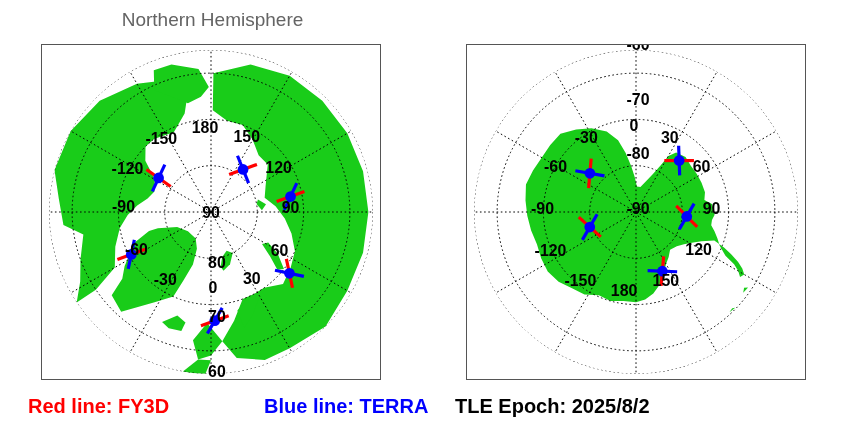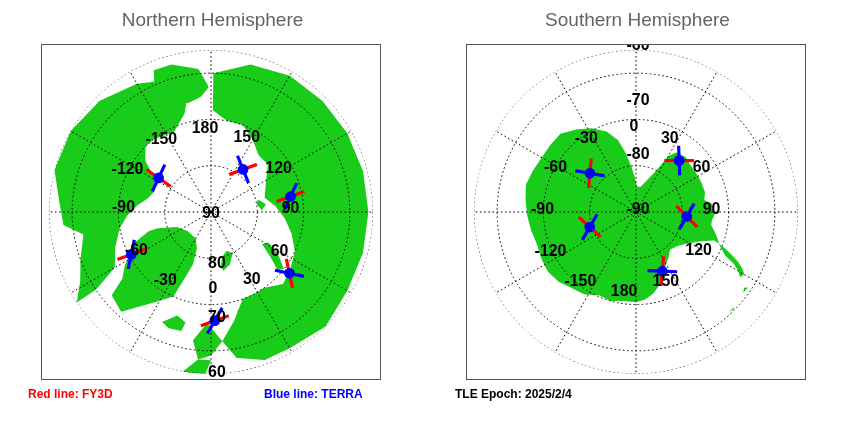--- a/index.html
+++ b/index.html
@@ -20,21 +20,21 @@
   .plot-box{
     position:absolute;left:41px;top:44px;width:340px;height:336px;
     border:1.5px solid #555555;box-sizing:border-box;background:#ffffff;
     overflow:hidden;
   }
   .panel.south .plot-box{left:41px;}
 
   .plot-svg{position:absolute;left:0;top:0;width:100%;height:100%;}
 
   .footer{
-    position:absolute;bottom:22px;font-size:12px;font-weight:bold;
+    position:absolute;bottom:10px;font-size:20px;font-weight:bold;
     white-space:nowrap;line-height:18px;
   }
   .footer.red{left:28px;color:#ff0000;}
   .footer.blue{left:250px;color:#0000ff;margin-left:14px;}
   .footer.epoch{left:455px;color:#000000;}
 </style>
 </head>
 <body>
 
 <div class="panel north">
@@ -114,21 +114,20 @@
           <text x="86" y="126" font-family="Liberation Sans, DejaVu Sans, sans-serif" font-size="16" font-weight="bold" fill="#000000" text-anchor="middle" dominant-baseline="middle">-120</text>
           <text x="82" y="164" font-family="Liberation Sans, DejaVu Sans, sans-serif" font-size="16" font-weight="bold" fill="#000000" text-anchor="middle" dominant-baseline="middle">-90</text>
           <text x="95" y="207" font-family="Liberation Sans, DejaVu Sans, sans-serif" font-size="16" font-weight="bold" fill="#000000" text-anchor="middle" dominant-baseline="middle">-60</text>
           <text x="124" y="237" font-family="Liberation Sans, DejaVu Sans, sans-serif" font-size="16" font-weight="bold" fill="#000000" text-anchor="middle" dominant-baseline="middle">-30</text>
         </g>
       </svg>
   </div>
 </div>
 
 <div class="panel south">
-  <div class="panel-title">Southern Hemisphere</div>
 
   <div class="plot-box">
     <svg class="plot-svg" id="svg-south" viewBox="0 0 340 336">
         <defs>
           <clipPath id="svg-south-clip">
             <circle cx="170" cy="168" r="163"></circle>
           </clipPath>
         </defs>
         <g clip-path="url(#svg-south-clip)">
           <path d="M170.00,258.81 L157.43,257.47 L144.33,257.53 L132.68,251.81 L118.17,250.94 L105.64,244.70 L92.13,238.12 L81.20,227.90 L74.56,214.55 L70.34,200.38 L64.51,186.60 L60.62,171.82 L58.84,156.32 L59.29,140.40 L66.37,126.13 L75.22,113.28 L83.76,100.62 L93.97,89.27 L109.78,85.11 L125.18,83.70 L140.53,87.04 L151.97,95.70 L159.49,108.38 L165.13,121.68 L168.78,133.09 L170.89,142.40 L174.45,142.77 L180.07,137.00 L187.05,129.71 L195.14,120.71 L202.60,111.54 L210.37,108.16 L219.86,112.63 L225.30,121.60 L231.22,129.75 L235.94,138.64 L239.39,148.10 L238.80,155.87 L246.42,159.97 L246.80,165.32 L249.12,170.76 L246.42,176.03 L245.68,181.34 L249.08,187.72 L251.94,194.62 L254.20,202.02 L259.99,211.89 L268.69,220.47 L272.85,227.38 L274.66,233.40 L278.90,230.87 L276.91,224.85 L272.55,218.02 L265.73,210.62 L258.52,203.76 L248.77,196.67 L235.94,197.36 L227.57,198.61 L218.26,200.55 L211.03,202.43 L204.28,206.07 L202.85,213.21 L200.27,220.43 L198.58,226.60 L196.17,232.77 L193.75,241.08 L187.43,250.00 L179.25,256.00 Z" fill="#19cc19" stroke="none"></path>
@@ -188,13 +187,13 @@
           <text x="76" y="166" font-family="Liberation Sans, DejaVu Sans, sans-serif" font-size="16" font-weight="bold" fill="#000000" text-anchor="middle" dominant-baseline="middle">-90</text>
           <text x="89" y="124" font-family="Liberation Sans, DejaVu Sans, sans-serif" font-size="16" font-weight="bold" fill="#000000" text-anchor="middle" dominant-baseline="middle">-60</text>
           <text x="120" y="94" font-family="Liberation Sans, DejaVu Sans, sans-serif" font-size="16" font-weight="bold" fill="#000000" text-anchor="middle" dominant-baseline="middle">-30</text>
         </g>
       </svg>
   </div>
 </div>
 
 <div class="footer red">Red line: FY3D</div>
 <div class="footer blue">Blue line: TERRA</div>
-<div class="footer epoch">TLE Epoch: 2025/2/4</div>
+<div class="footer epoch">TLE Epoch: 2025/8/2</div>
 
 </body></html>

